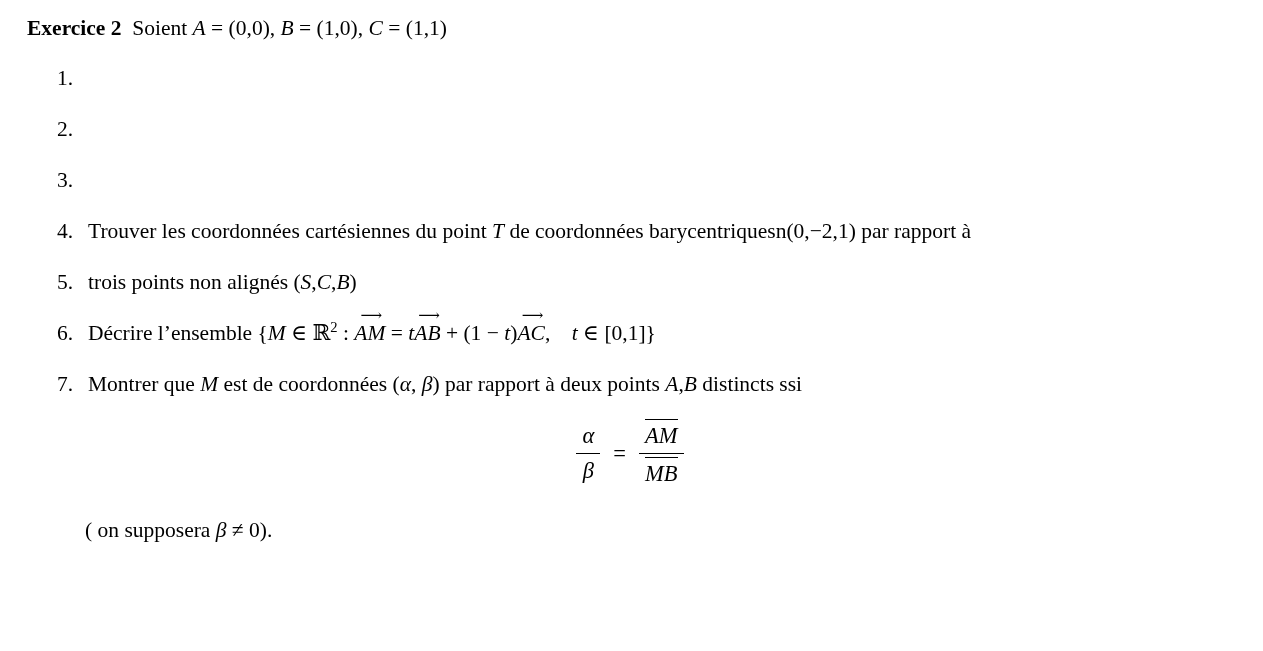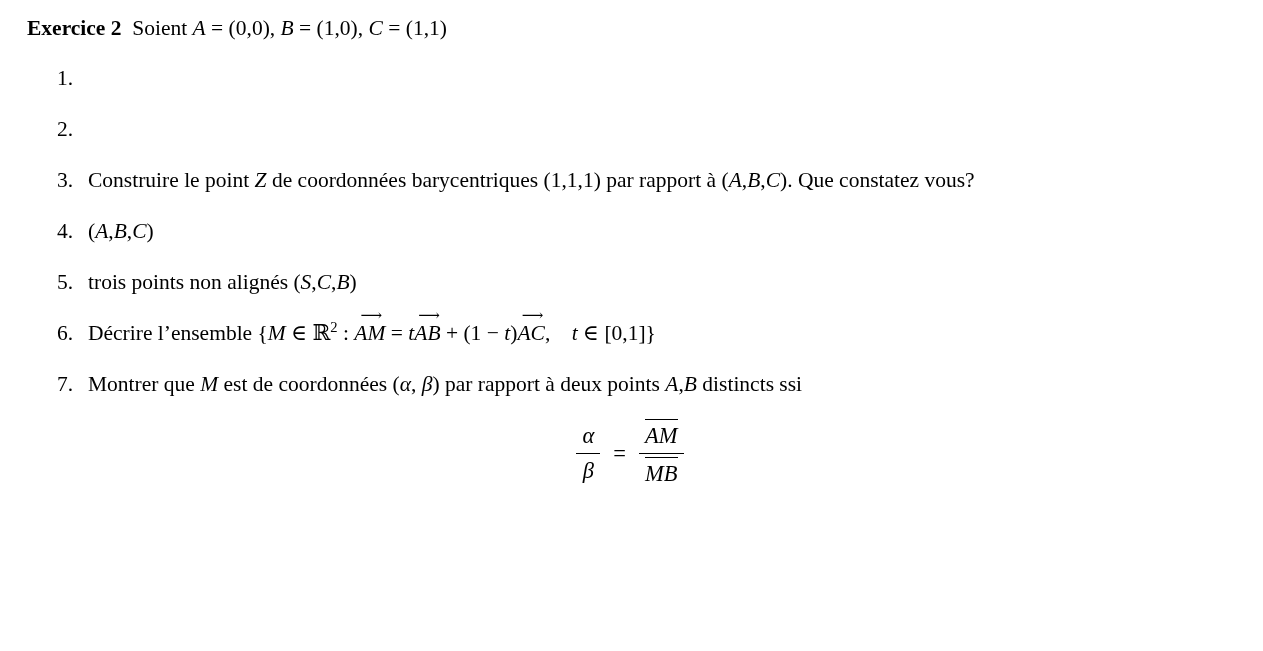--- a/index.html
+++ b/index.html
@@ -120,28 +120,25 @@
 
   <ol class="items">
     <li class="item">
       <span class="item-num">1.</span>
     </li>
     <li class="item">
       <span class="item-num">2.</span>
     </li>
     <li class="item">
       <span class="item-num">3.</span>
-      <div class="item-body">
-          <span class="line"><span class="seg-t">Construire le point </span><span class="seg-i">Z</span><span class="seg-t"> de coordonnées barycentriques (1,1,1) par rapport à (</span><span class="seg-i">A</span><span class="seg-t">,</span><span class="seg-i">B</span><span class="seg-t">,</span><span class="seg-i">C</span><span class="seg-t">). Que constatez vous?</span></span>
-        </div>
     </li>
     <li class="item">
       <span class="item-num">4.</span>
       <div class="item-body">
-          <span class="line"><span class="seg-t">(</span><span class="seg-i">A</span><span class="seg-t">,</span><span class="seg-i">B</span><span class="seg-t">,</span><span class="seg-i">C</span><span class="seg-t">)</span></span>
+          <span class="line"><span class="seg-t">Trouver les coordonnées cartésiennes du point </span><span class="seg-i">T</span><span class="seg-t"> de coordonnées barycentriquesn(0,−2,1) par rapport à</span></span>
         </div>
     </li>
     <li class="item">
       <span class="item-num">5.</span>
       <div class="item-body">
           <span class="line"><span class="seg-t">trois points non alignés (</span><span class="seg-i">S</span><span class="seg-t">,</span><span class="seg-i">C</span><span class="seg-t">,</span><span class="seg-i">B</span><span class="seg-t">)</span></span>
         </div>
     </li>
     <li class="item">
       <span class="item-num">6.</span>
@@ -162,14 +159,15 @@
       <span class="fnum seg-i">α</span>
       <span class="fden seg-i">β</span>
     </span>
     <span class="eq">=</span>
     <span class="frac">
       <span class="fnum"><span class="ovl">AM</span></span>
       <span class="fden"><span class="ovl">MB</span></span>
     </span>
   </div>
 
+  <div class="footnote"><span class="line"><span class="seg-t">( on supposera </span><span class="seg-i">β</span><span class="seg-t"> ≠ 0).</span></span></div>
 
 </div>
 
 </body></html>

